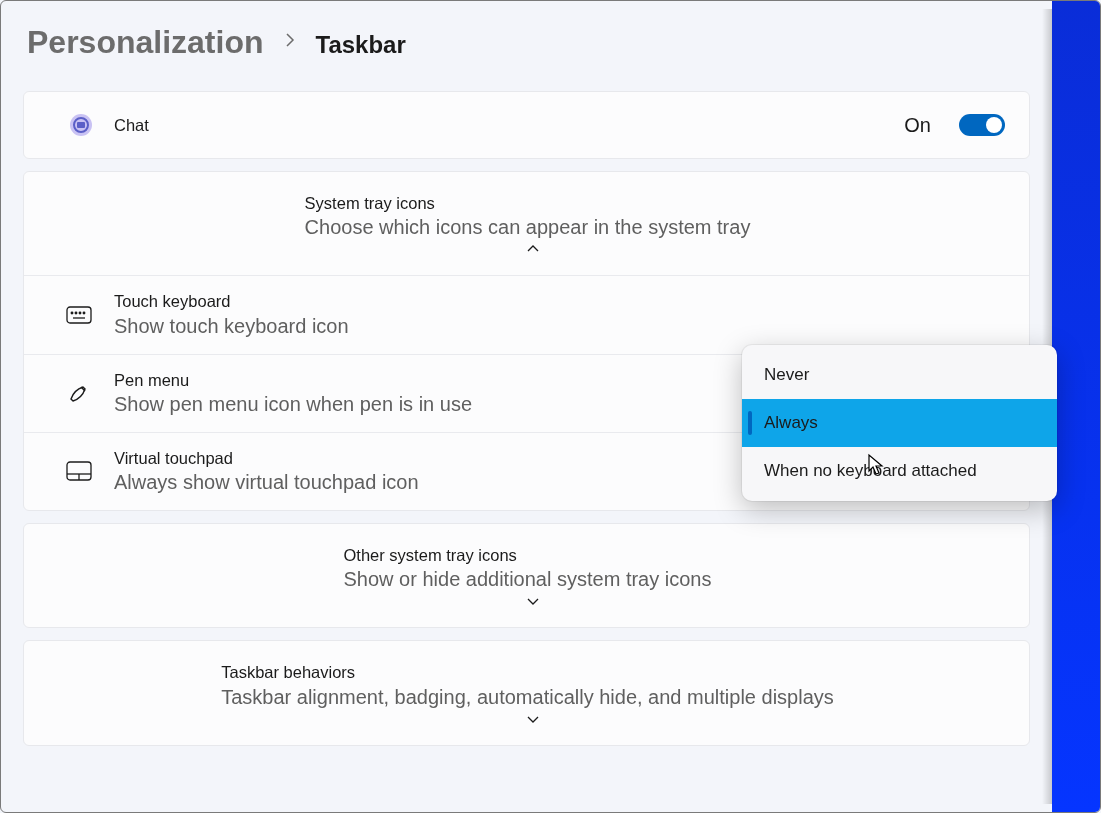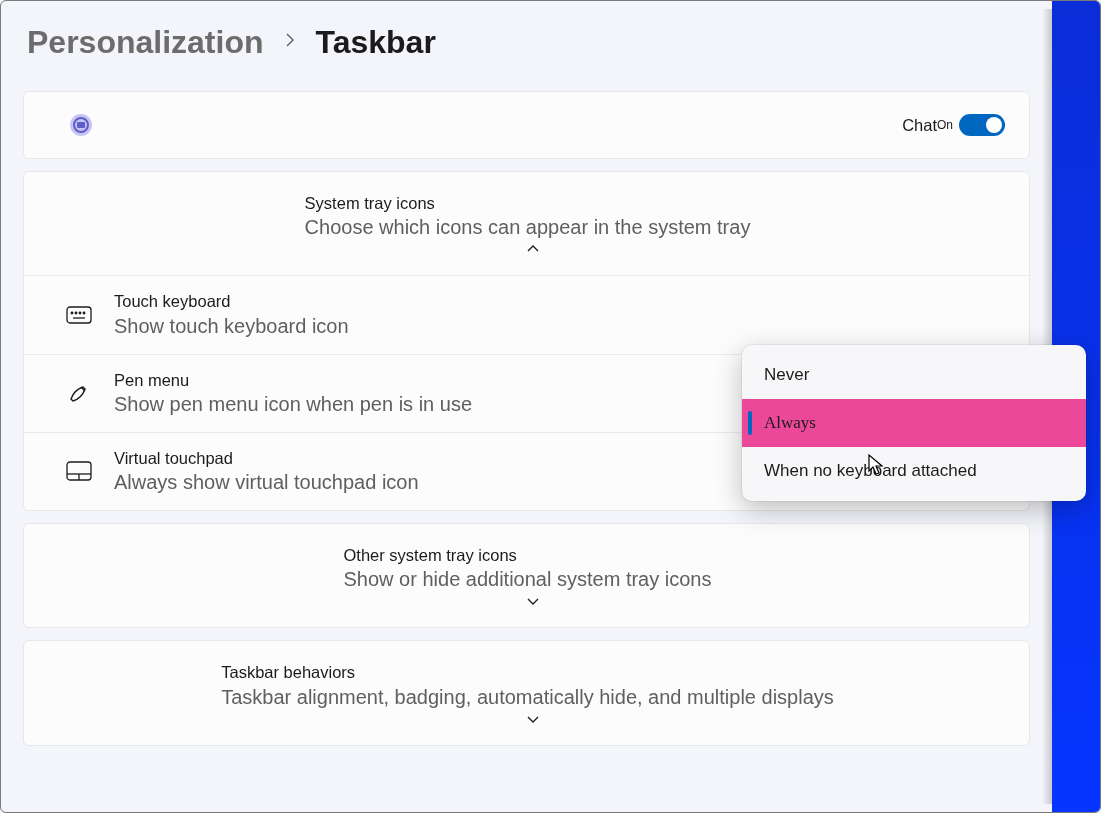--- a/index.html
+++ b/index.html
@@ -46,56 +46,56 @@
     font-weight: 600;
     color: #6c6c6c;
   }
   .breadcrumb .sep {
     font-size: 22px;
     color: #6c6c6c;
     position: relative;
     top: -4px;
   }
   .breadcrumb .current {
-    font-size: 32px;
+    font-size: 24px;
     font-weight: 600;
     color: #1b1b1b;
   }
   .card {
     background: #fcfcfd;
     border: 1px solid #e7e8ec;
     border-radius: 6px;
     margin-bottom: 12px;
   }
   .row {
     display: flex;
     align-items: center;
     padding: 14px 24px 14px 24px;
     min-height: 66px;
     border-top: 1px solid #e9eaee;
   }
   .row:first-child { border-top: none; }
   .row.nested { padding-left: 90px; position: relative; }
-  .row.chat { padding-left: 90px; position: relative; text-align: right; }
+  .row.chat { padding-left: 90px; position: relative; }
   .icon-slot {
     position: absolute;
     left: 40px;
     width: 30px;
     display:flex;
     align-items:center;
     justify-content:center;
   }
   .icon-slot.chat-ic { left: 42px; }
   .row .txt { flex: 1; }
   .title { font-size: 16.5px; color: #1b1b1b; line-height:1.35;}
   .sub { font-size: 20px; color: #5f5f5f; line-height:1.35;}
   .header-pad { padding: 20px 24px 18px 26px; flex-direction: column; }
   .state-label {
-    font-size: 12px; color: #1b1b1b;
-    margin-right: 6px;
+    font-size: 20px; color: #1b1b1b;
+    margin-right: 28px;
   }
   .toggle {
     width: 46px; height: 22px;
     border-radius: 11px;
     position: relative;
     flex: 0 0 auto;
   }
   .toggle.on { background:#0067c0; }
   .toggle.off { background:#fff; border:1px solid #8a8a8a; }
   .toggle .knob {
@@ -121,36 +121,35 @@
     content:""; position:absolute; inset:3px; border-radius:50%;
     border:2px solid #5b5fc7;
   }
   .chat-bubble .cam{
     width:8px;height:6px;background:#5b5fc7;border-radius:1px;position:relative;
   }
   
   .dropdown {
     position: absolute;
     left: 741px; top: 344px;
-    width: 344px;
+    width: 315px;
     background:#f7f7f9;
     border-radius:10px;
     box-shadow: 0 8px 28px rgba(0,0,0,0.25), 0 0 0 1px rgba(0,0,0,0.05);
     padding: 6px 0;
     z-index: 20;
   }
   .dd-item {
     padding: 14px 22px;
     font-size: 17px;
     color:#1b1b1b;
     position:relative;
   }
   .dd-item.selected {
-    background:#ec4899;
-    font-family:Liberation Serif, serif;
+    background:#0ea5e9;
   }
   .dd-item.selected::before{
     content:""; position:absolute; left:6px; top:12px; bottom:12px; width:4px;
     background:#0067c0; border-radius:2px;
   }
   .cursor {
     position:absolute; left:866px; top:452px; z-index:30;
     pointer-events:none;
   }
 </style>

